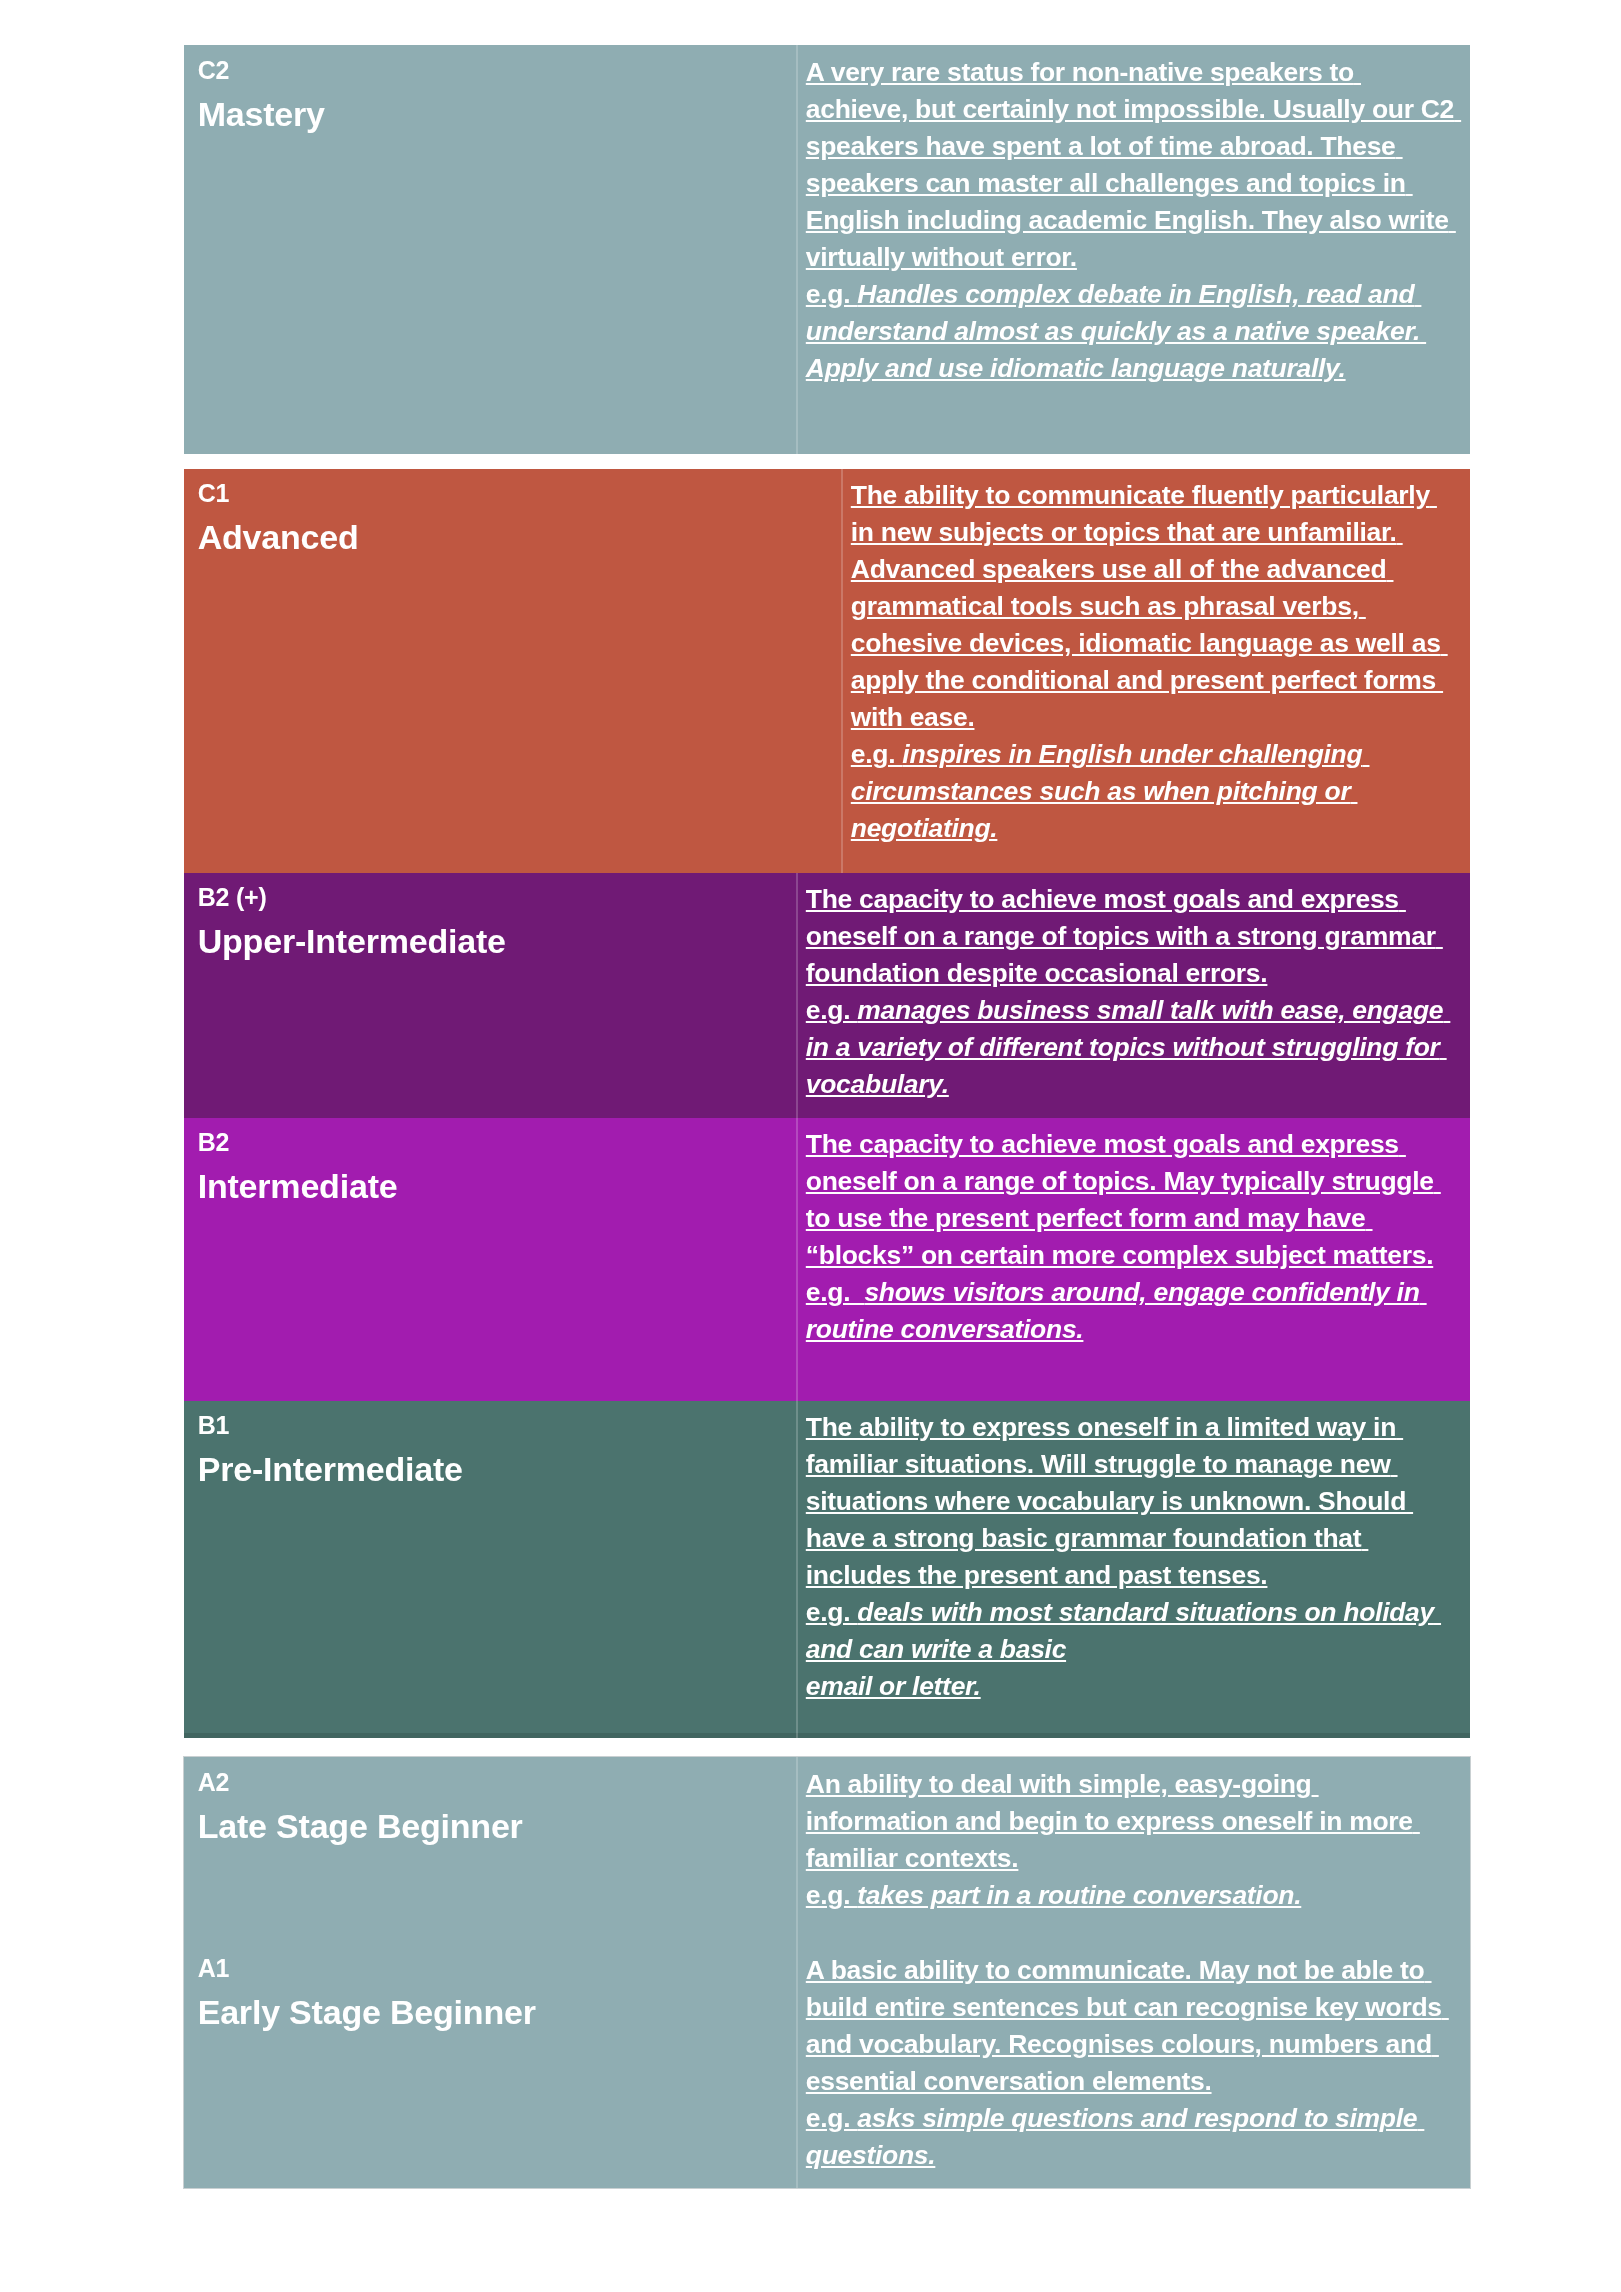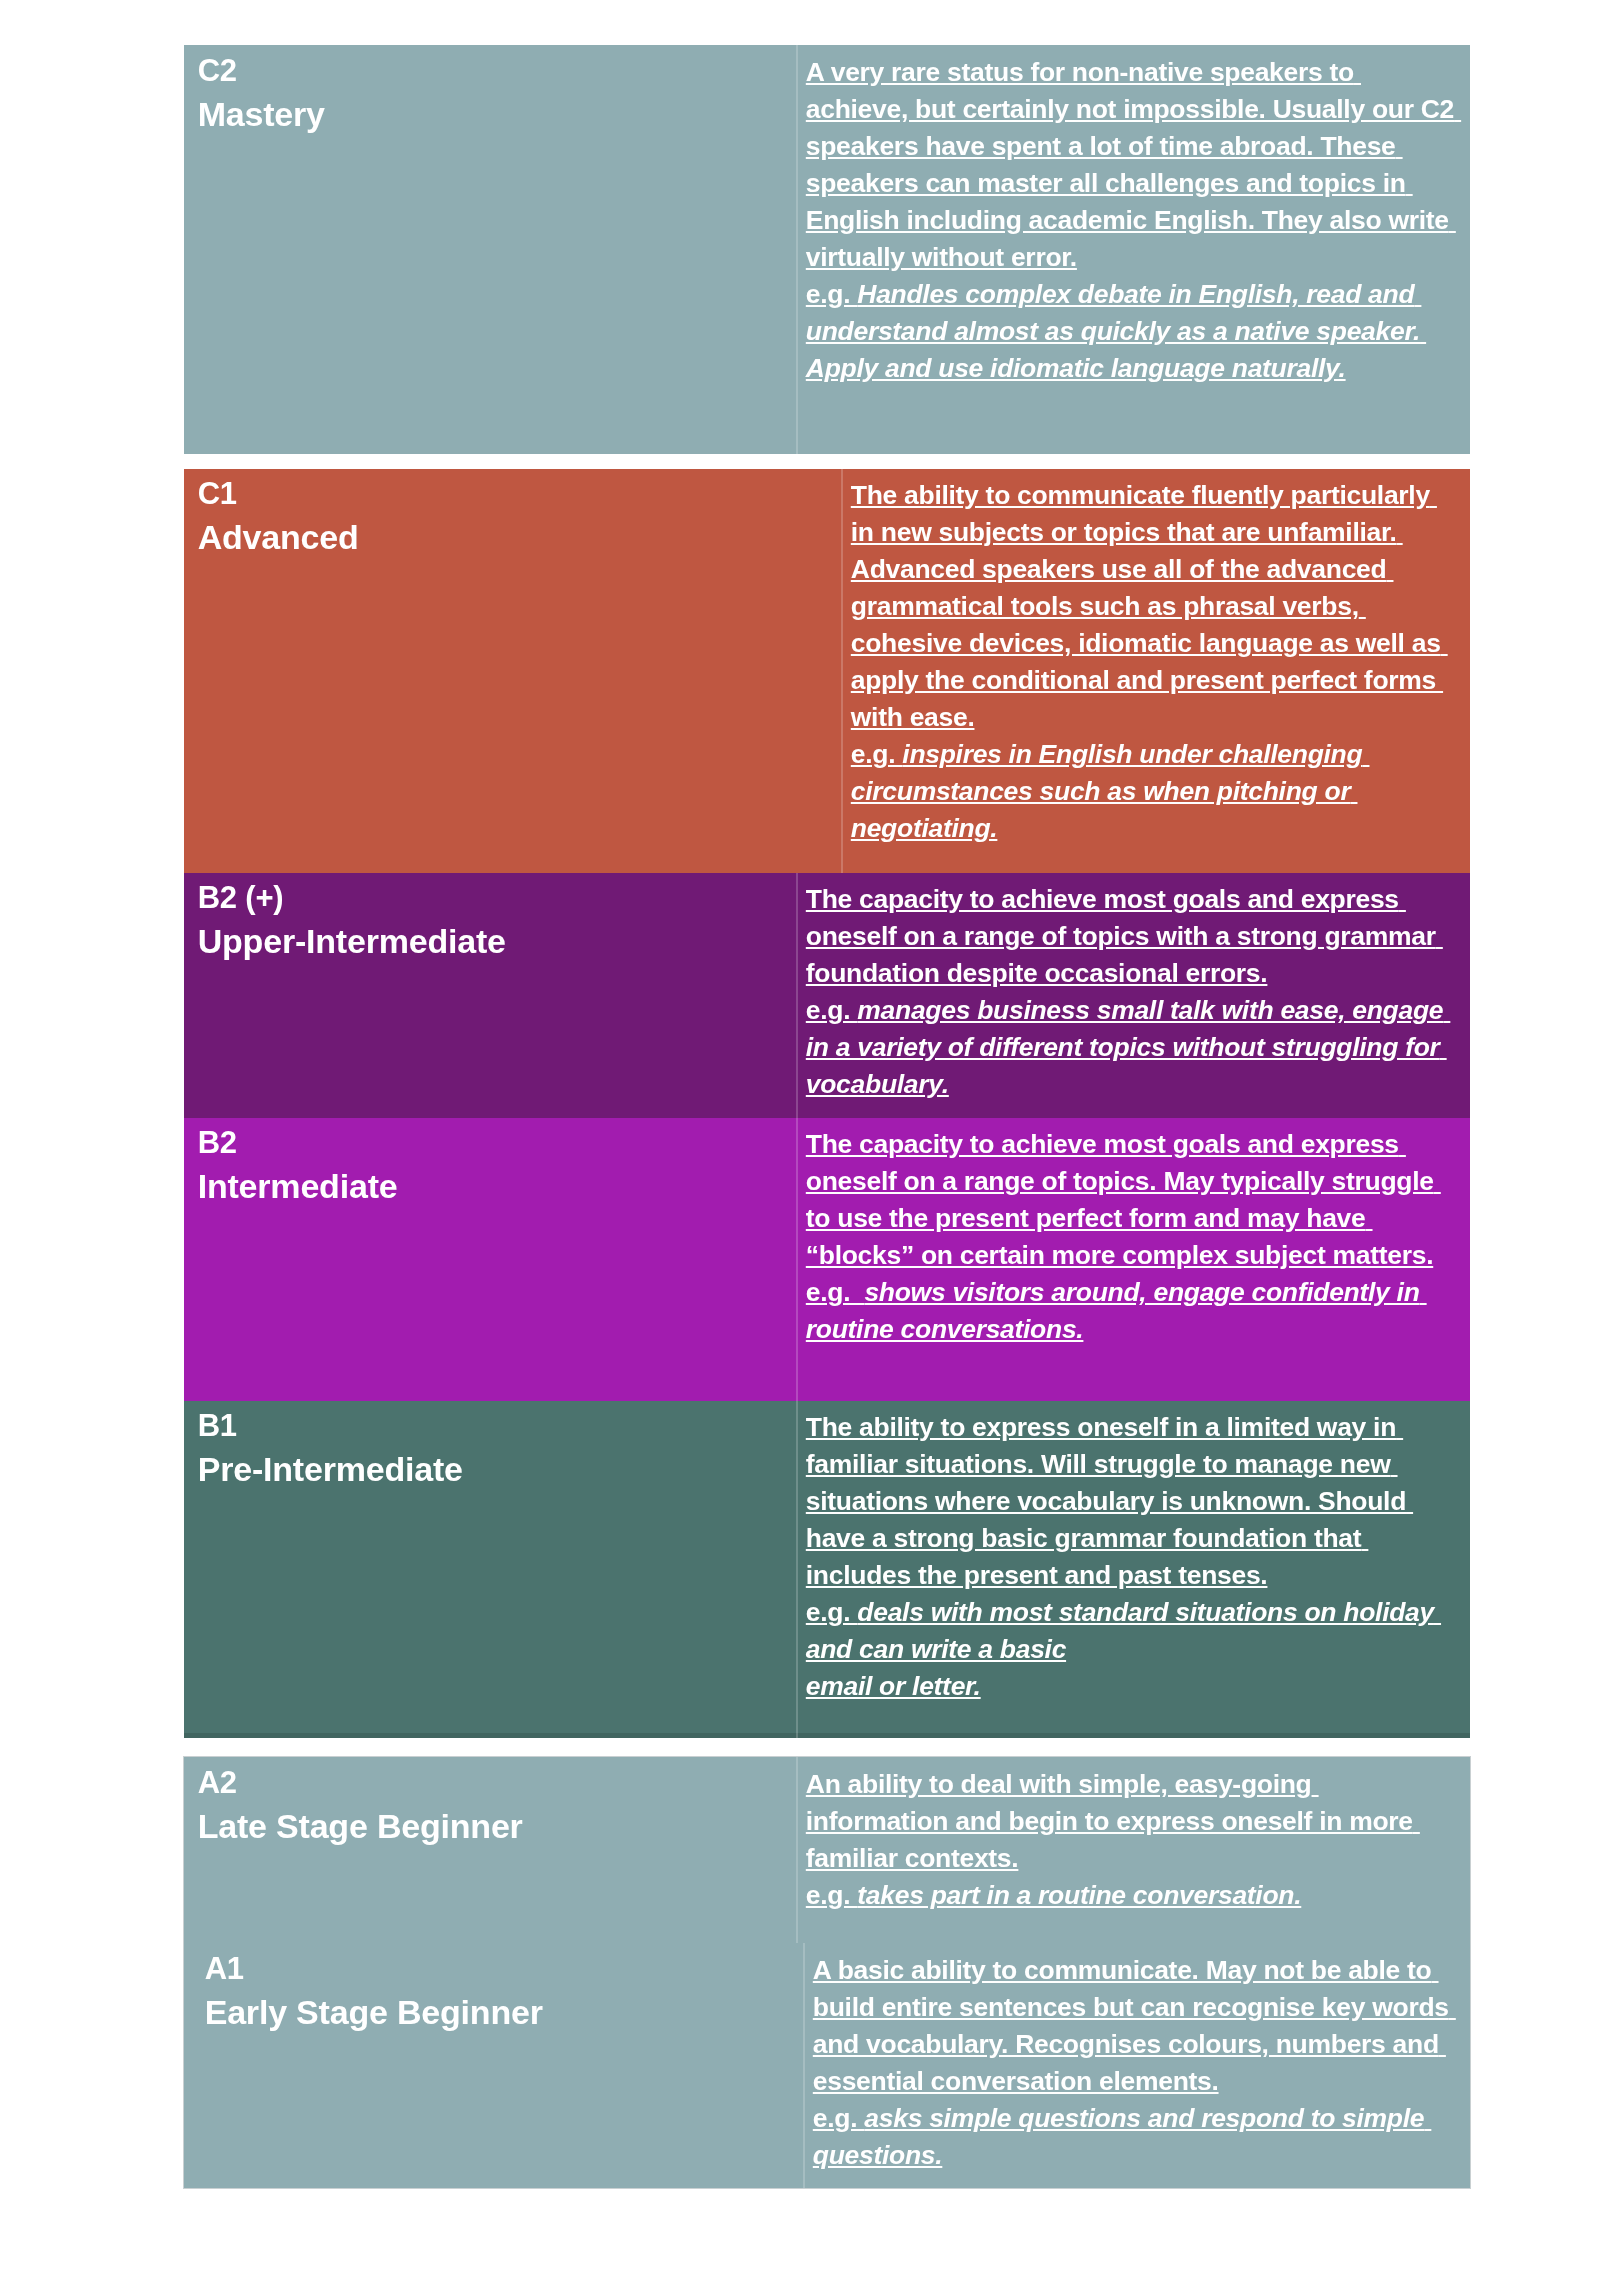--- a/index.html
+++ b/index.html
@@ -21,34 +21,34 @@
   }
   .block-c2  { height: 409px; margin-bottom: 14.7px; }
   .block-c1  { height: 404px; gap: 45px; }
   .block-b2p { height: 245px; }
   .block-b2  { height: 283px; }
   .block-b1  { height: 337px; margin-bottom: 19.6px; box-shadow: inset 0 -4.9px 0 rgba(0,0,0,0.12); }
   .block-a   { min-height: 431px; display: block; outline: 1px solid rgba(100,120,125,0.35); }
 
   .subrow { display: flex; width: 100%; }
   .subrow-a2 { min-height: 186px; }
-  .subrow-a1 { min-height: 245px; padding-left: 7px; }
+  .subrow-a1 { min-height: 245px; }
 
   .cell-label {
     flex: 0 0 612px;
     padding: 7.8px 9.8px 0 13.7px;
   }
   .cell-desc {
     flex: 1 1 auto;
     padding: 8.8px 13.7px 7.8px 7.8px;
     border-left: 2px solid rgba(255,255,255,0.20);
   }
 
   .code {
-    font-size: 31px;
+    font-size: 25px;
     font-weight: 700;
     line-height: 35px;
     letter-spacing: -0.2px;
   }
   .name {
     font-size: 34px;
     font-weight: 700;
     line-height: 45px;
     margin-top: 3.9px;
     letter-spacing: -0.2px;

